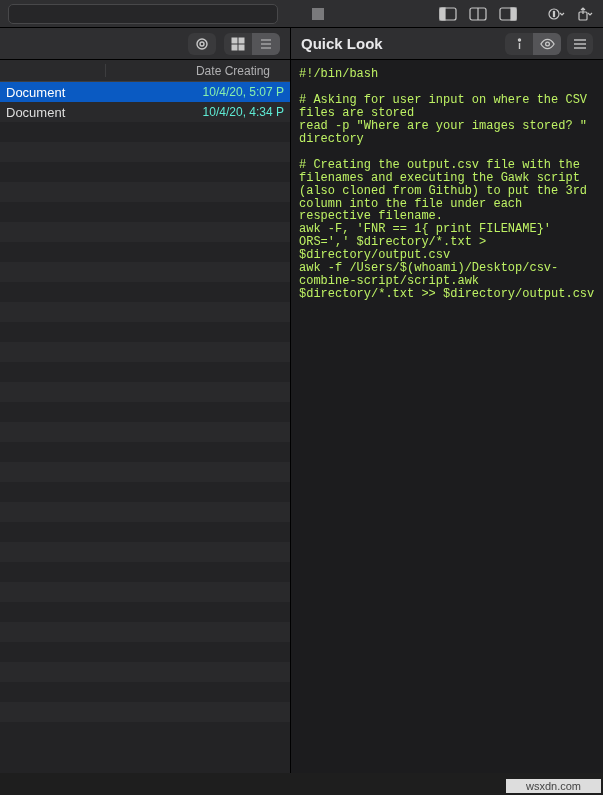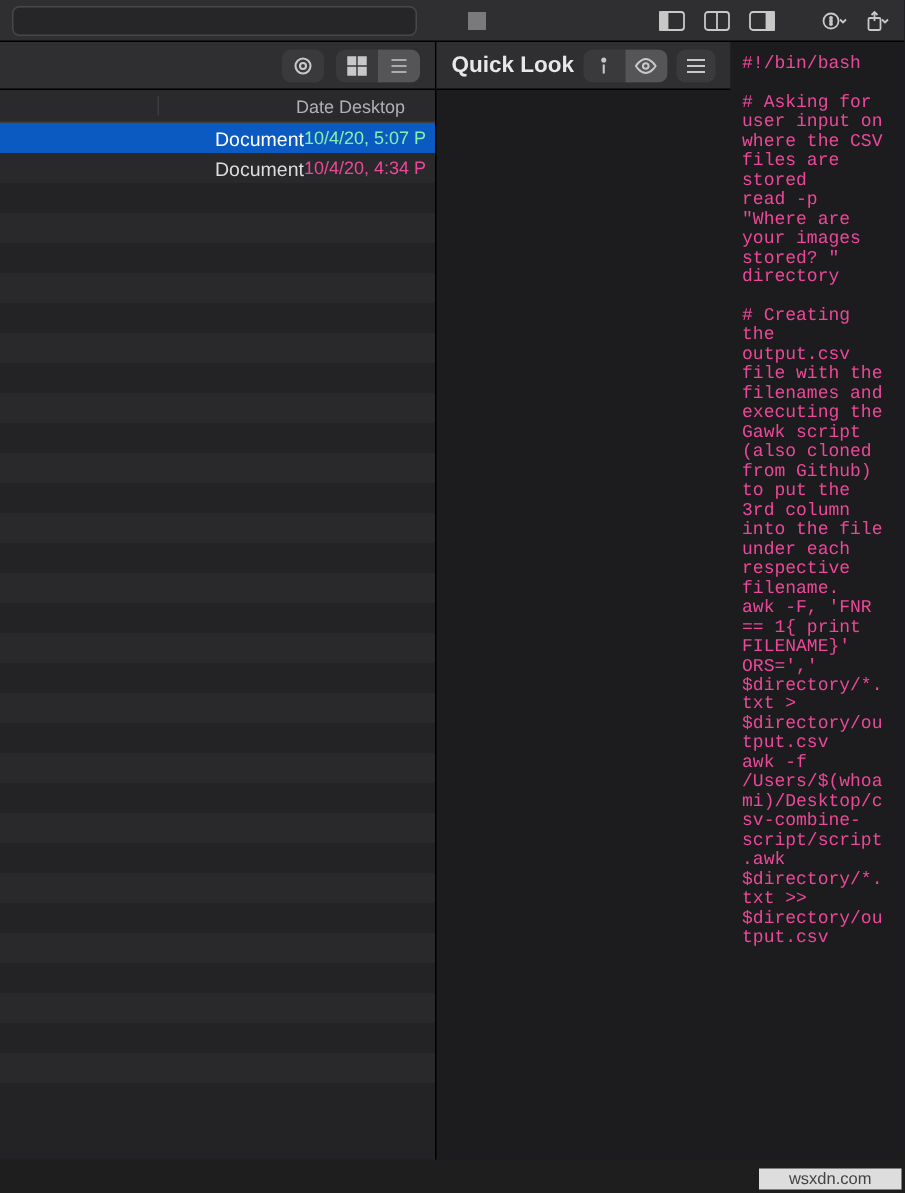--- a/index.html
+++ b/index.html
@@ -84,37 +84,37 @@
   background: #2a2a2c;
   border-bottom: 1px solid #3d3d3f;
   display:flex; align-items:center; justify-content:flex-end;
   padding-right: 20px;
   color: #b0b0b2; font-size: 12px;
   position: relative;
 }
 .col-header::after {
   content:""; position:absolute; right:184px; top:4px; bottom:4px; width:1px; background:#3d3d3f;
 }
-.filelist { flex:1; overflow:hidden;text-align:right; }
+.filelist { flex:1; overflow:hidden; }
 .row {
   height: 20px;
   display:flex; align-items:center;
   padding: 0 6px;
   font-size: 13px;
 }
 .row .name { flex:1; white-space:nowrap; overflow:hidden; }
-.row .date { color:#ec4899; font-size:12px; white-space:nowrap; }
+.row .date { color:#5eead4; font-size:12px; white-space:nowrap; }
 .row.selected { background: #0a5ac2; color: #fff; }
 .row.selected .date { color: #86efac; }
 .row.alt { background: #29292b; }
 .row.alt2 { background: #232325; }
 .right {
   flex:1;
   display:flex;
-  flex-direction:row;
+  flex-direction:column;
   background: #1c1c1e;
   border-left: 1px solid #000;
 }
 .ql-header {
   height: 32px;
   background: #2f2f31;
   border-bottom: 1px solid #000;
   display:flex; align-items:center;
   padding: 0 10px;
   gap: 6px;
@@ -124,21 +124,21 @@
   display:flex; background:#3a3a3c; border-radius:6px; overflow:hidden;
 }
 .ql-seg .seg { width:28px; height:22px; display:flex; align-items:center; justify-content:center; }
 .ql-seg .seg.active { background:#555558; }
 .ql-seg svg { width:15px; height:14px; stroke:#c8c8c8; fill:none; stroke-width:1.4; }
 .ql-menu { width:26px; height:22px; background:#3a3a3c; border-radius:6px; display:flex; align-items:center; justify-content:center; }
 .ql-menu svg { width:14px; height:12px; stroke:#c8c8c8; stroke-width:1.4; }
 .code {
   flex:1;
   background: #1c1c1e;
-  color: #ec4899;
+  color: #bef264;
   font-family: Menlo, Monaco, "Courier New", monospace;
   font-size: 12px;
   line-height: 1.08;
   padding: 8px 8px;
   white-space: pre-wrap;
   word-break: break-word;
 }
 .watermark {
   position:absolute; right:2px; bottom:2px;
   background: rgba(255,255,255,0.85); color:#444;
@@ -214,21 +214,21 @@
         <div class="seg active">
           <svg viewBox="0 0 14 14">
               <line x1="2" y1="3" x2="12" y2="3"></line>
               <line x1="2" y1="7" x2="12" y2="7"></line>
               <line x1="2" y1="11" x2="12" y2="11"></line>
             </svg>
         </div>
       </div>
     </div>
     <div class="col-header">
-      <span>Date Desktop</span>
+      <span>Date Creating</span>
     </div>
     <div class="filelist">
       <div class="row selected">
         <span class="name">Document</span>
         <span class="date">10/4/20, 5:07 P</span>
       </div>
       <div class="row alt">
         <span class="name">Document</span>
         <span class="date">10/4/20, 4:34 P</span>
       </div>

